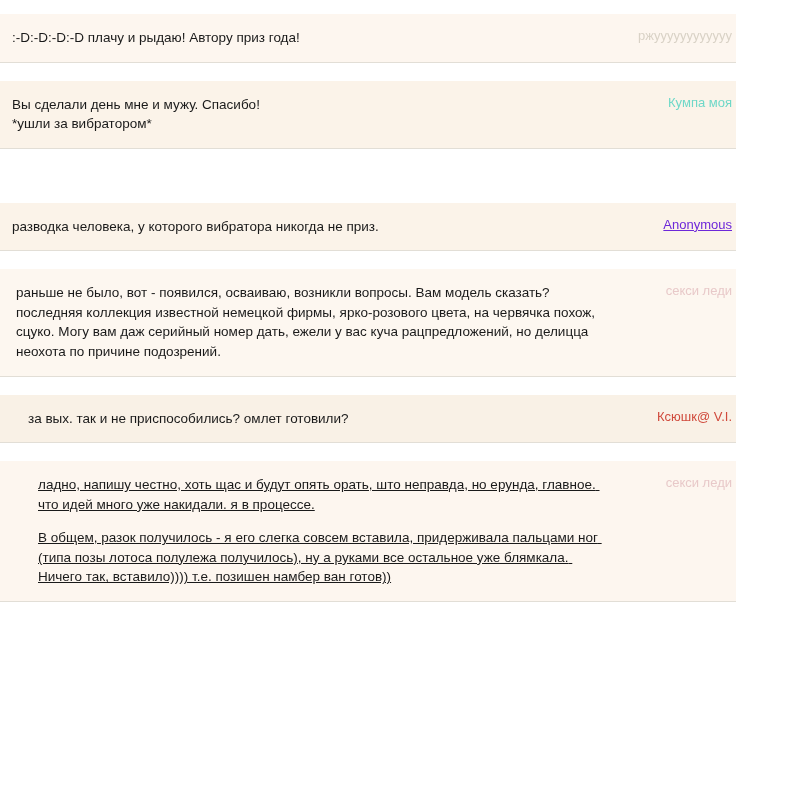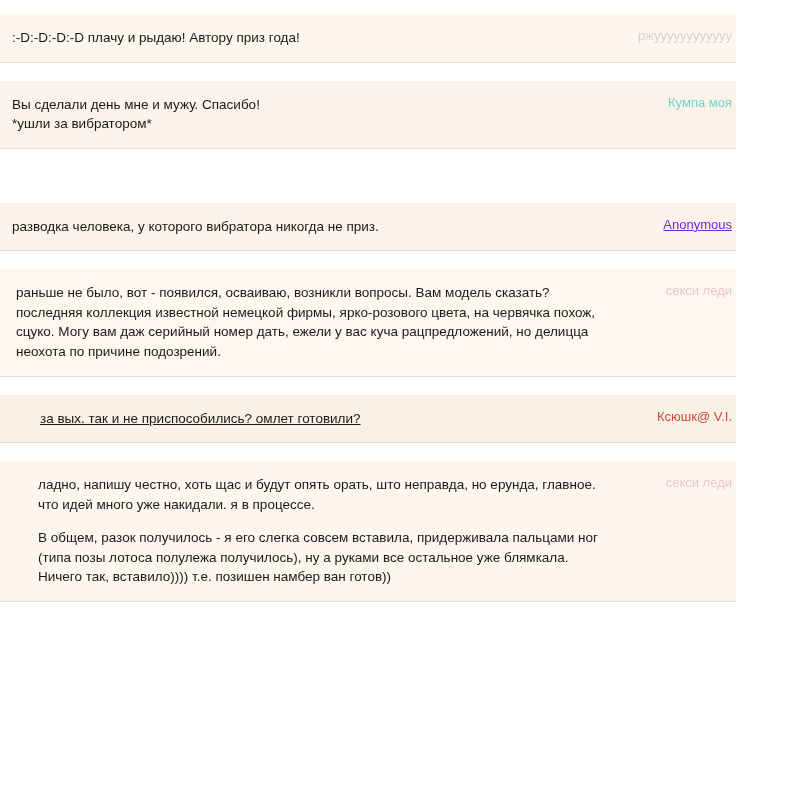--- a/index.html
+++ b/index.html
@@ -34,22 +34,22 @@
 
   .body {
     box-sizing: border-box;
     padding-right: 120px;
     line-height: 1.45;
     white-space: pre-wrap;
     word-wrap: break-word;
   }
   .indent-0 .body { padding-left: 12px; }
   .indent-1 .body { padding-left: 16px; }
-  .indent-2 .body { padding-left: 40px; text-decoration: underline; }
-  .indent-3 .body { padding-left: 38px; }
+  .indent-2 .body { padding-left: 28px; }
+  .indent-3 .body { padding-left: 38px; text-decoration: underline; }
 
   .author {
     position: absolute;
     right: 2px;
     top: 14px;
     font-size: 13px;
     white-space: nowrap;
     text-align: right;
     padding-right: 2px;
   }

